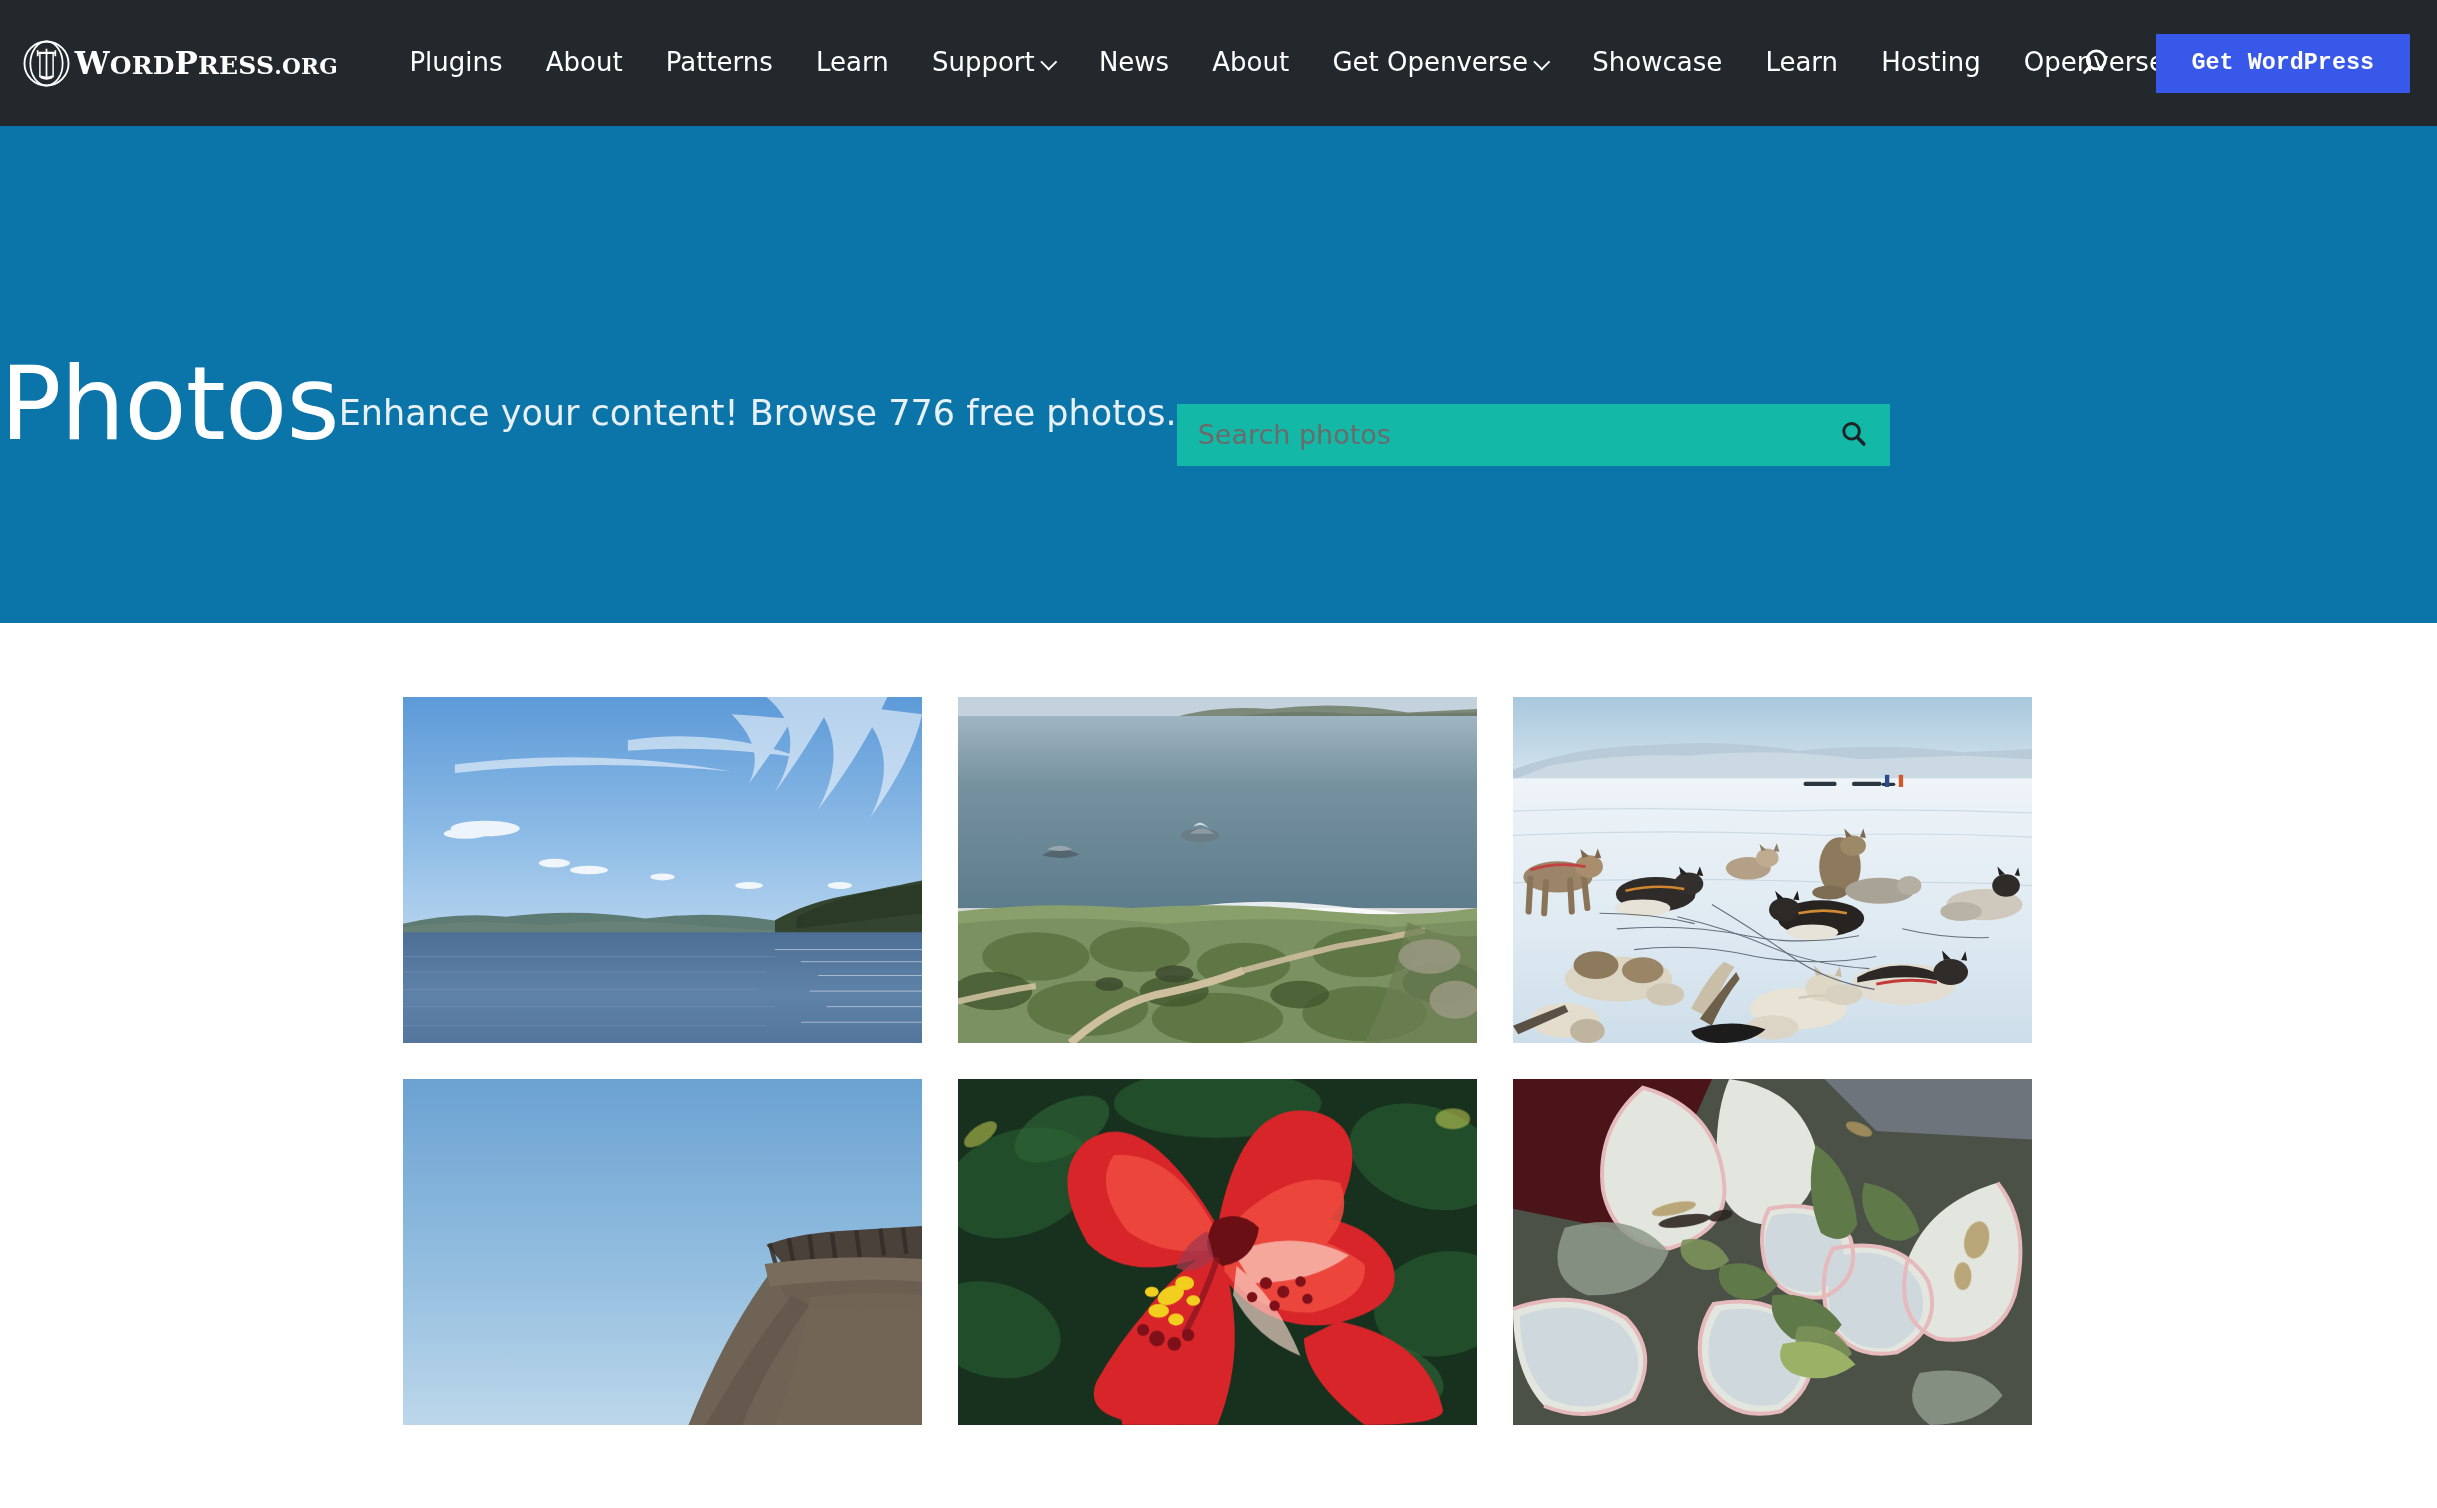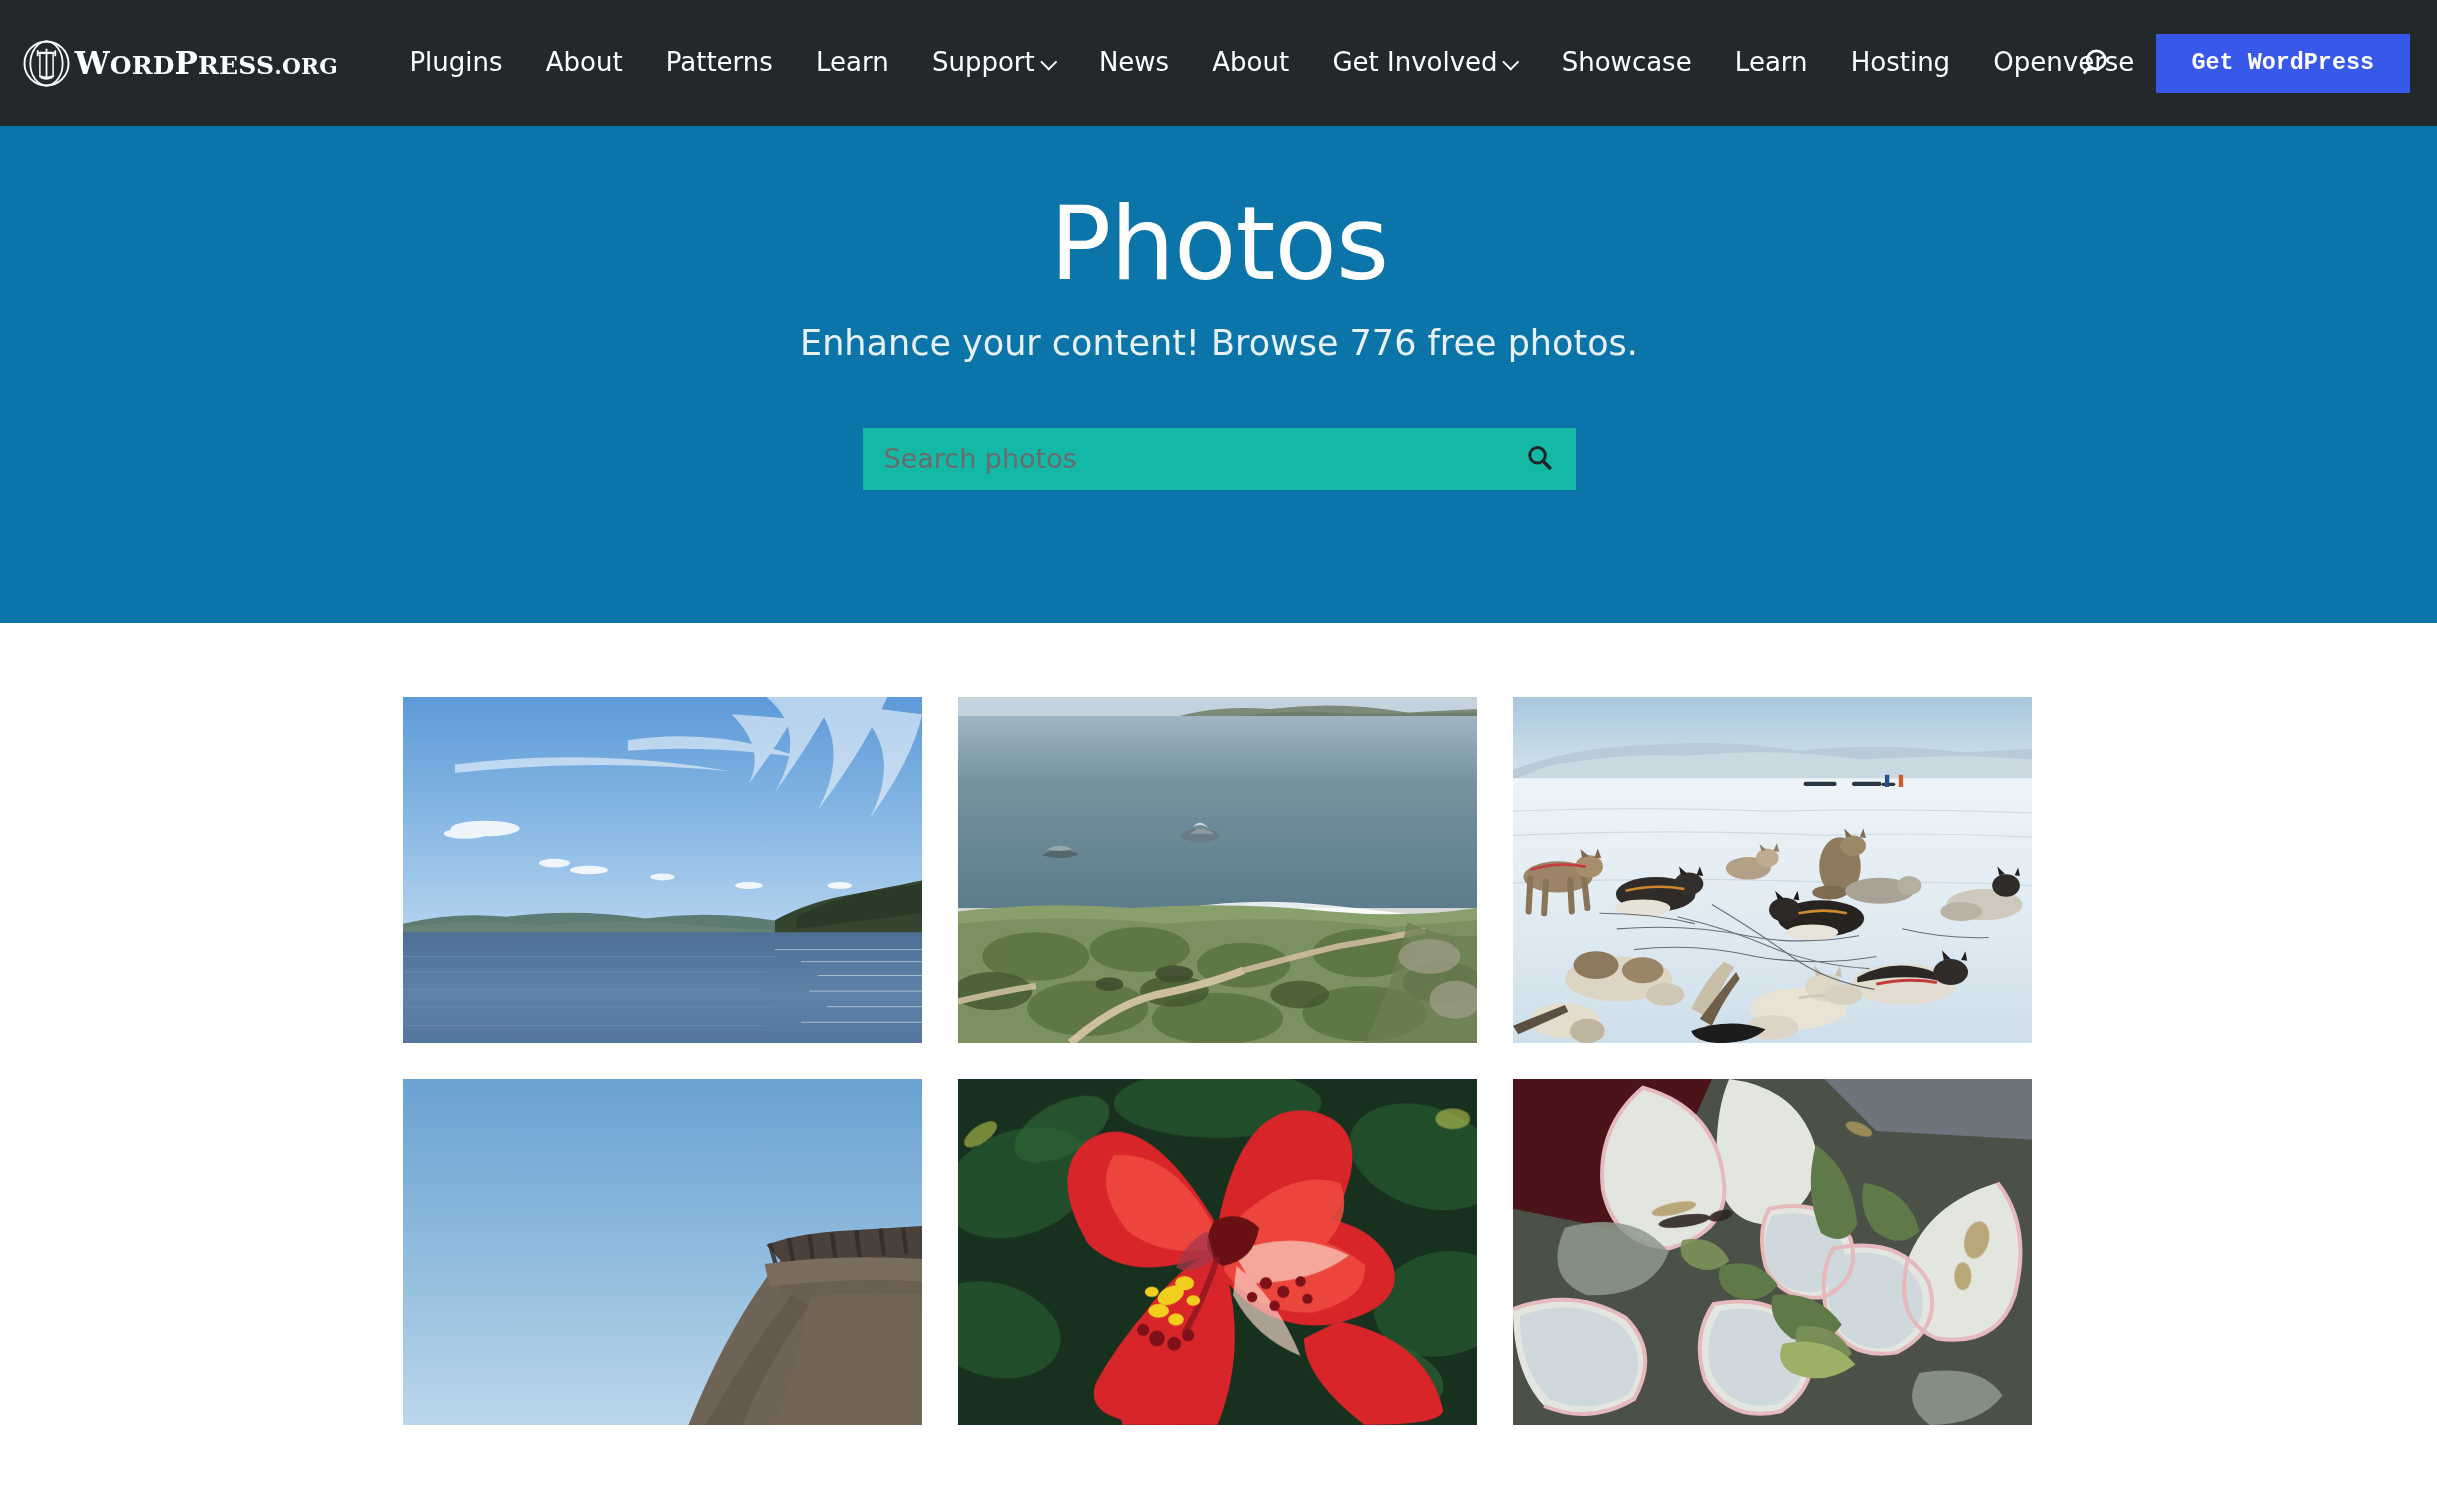--- a/index.html
+++ b/index.html
@@ -122,21 +122,21 @@
     white-space: nowrap;
     font-family: Liberation Mono, monospace;
   }
 
   
   .hero {
     width: 100%;
     height: 497px;
     background: #0b74a8;
     display: flex;
-    flex-direction: column;
+    flex-direction: row;
     align-items: center;
     padding-top: 59px;
   }
   .hero-title {
     color: #ffffff;
     font-size: 102px;
     font-weight: normal;
     line-height: 1.15;
     letter-spacing: -0.9px;
   }
@@ -254,21 +254,21 @@
           <span>Support</span>
           <span class="caret"></span>
         </a></li>
     <li><a class="nav-item" href="#">
           <span>News</span>
         </a></li>
     <li><a class="nav-item" href="#">
           <span>About</span>
         </a></li>
     <li><a class="nav-item" href="#">
-          <span>Get Involved</span>
+          <span>Get Openverse</span>
           <span class="caret"></span>
         </a></li>
     <li><a class="nav-item" href="#">
           <span>Showcase</span>
         </a></li>
     <li><a class="nav-item" href="#">
           <span>Learn</span>
         </a></li>
     <li><a class="nav-item" href="#">
           <span>Hosting</span>

